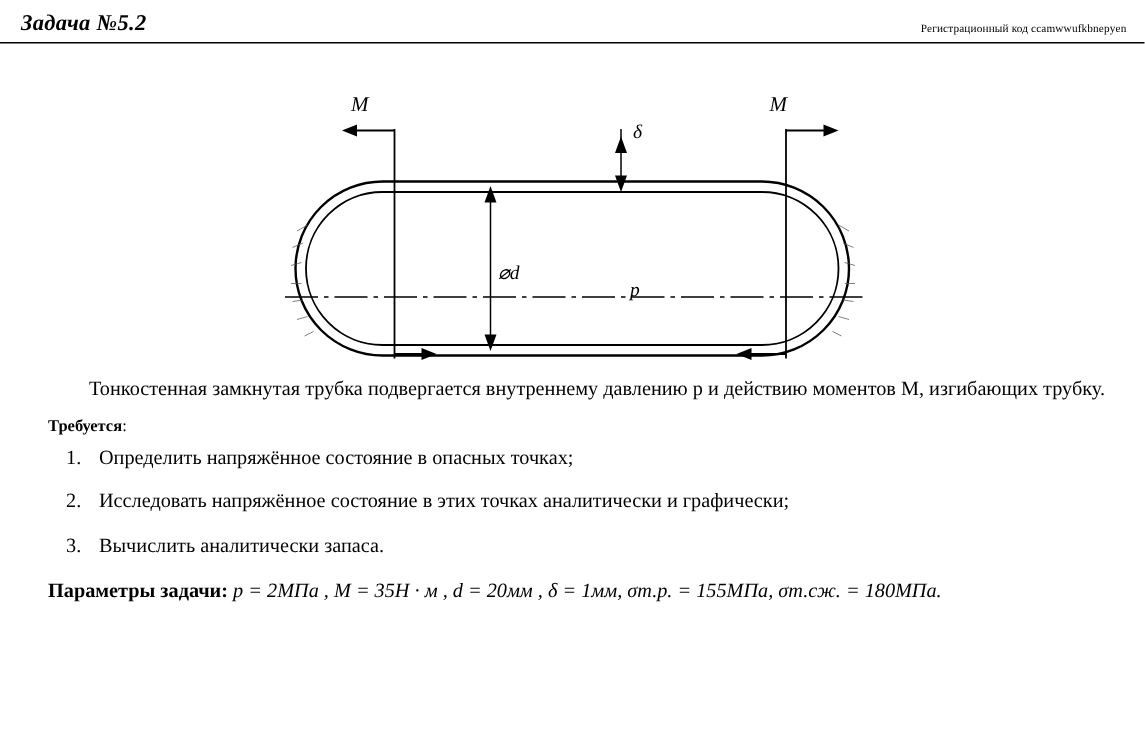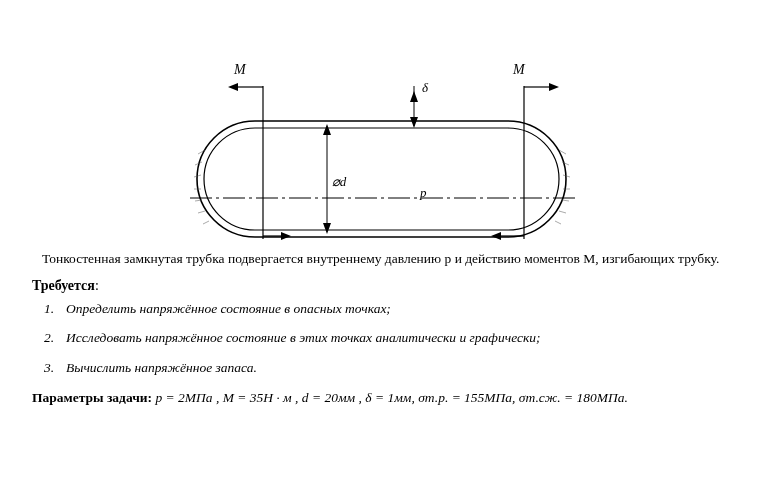--- a/index.html
+++ b/index.html
@@ -73,41 +73,40 @@
     position: absolute;
     left: 14px;
     top: 250px;
     width: 740px;
     font-size: 13.5px;
     line-height: 1.35;
   }
   .para {
     text-indent: 28px;
     margin: 0 0 1px 0;
-    text-align: left;
+    text-align: center;
   }
   .req-head {
     margin: 9px 0 2px 0;
     font-weight: bold;
     text-indent: 18px;
-    font-size: 14px;
+    font-size: 11px;
   }
   .req-head .colon { font-weight: normal; }
   ol.req-list {
     margin: 4px 0 0 0;
     padding-left: 52px;
     list-style: none;
     counter-reset: reqitem;
   }
   ol.req-list li {
     counter-increment: reqitem;
     position: relative;
     margin-bottom: 11px;
     font-size: 13.5px;
-    font-style: italic;
   }
   ol.req-list li::before {
     content: counter(reqitem) ".";
     position: absolute;
     left: -22px;
     top: 0;
     font-size: 13.5px;
   }
   .params {
     margin-top: 12px;
@@ -115,20 +114,25 @@
     font-size: 13.5px;
   }
   .params b { font-weight: bold; margin-top: 31px; }
   .it { font-style: italic; margin-top: 24px; }
 </style>
 </head>
 <body>
 
 <div class="page">
 
+  <div class="header">
+    <div class="task-title">Задача №5.2</div>
+    <div class="reg-code">Регистрационный код ccamwwufkbnepyen</div>
+    <div class="hrule"></div>
+  </div>
 
   <div class="figure">
     <svg width="763" height="220" viewBox="0 0 763 220" xmlns="http://www.w3.org/2000/svg">
 
       <g fill="none" stroke="#000000" stroke-width="1.6">
         <path d="M 255 87 L 508 87 A 58 58 0 0 1 508 203 L 255 203 A 58 58 0 0 1 255 87 Z"></path>
       </g>
 
       <g fill="none" stroke="#000000" stroke-width="1.2">
         <path d="M 255 94 L 508 94 A 51 51 0 0 1 508 196 L 255 196 A 51 51 0 0 1 255 94 Z"></path>
@@ -189,21 +193,21 @@
   <div class="body-text">
     <p class="para">Тонкостенная замкнутая трубка подвергается внутреннему давлению p и действию моментов M, изгибающих трубку.</p>
 
     <div class="req-head">
       <span>Требуется</span><span class="colon">:</span>
     </div>
 
     <ol class="req-list">
       <li>Определить напряжённое состояние в опасных точках;</li>
       <li>Исследовать напряжённое состояние в этих точках аналитически и графически;</li>
-      <li>Вычислить напряжённое запаса.</li>
+      <li>Вычислить аналитически запаса.</li>
     </ol>
 
     <div class="params">
       <b>Параметры задачи</b><b>:</b>
       <span class="it">p = 2МПа , M = 35Н · м , d = 20мм , δ = 1мм, σт.р. = 155МПа, σт.сж. = 180МПа.</span>
     </div>
   </div>
 
 </div>
 

